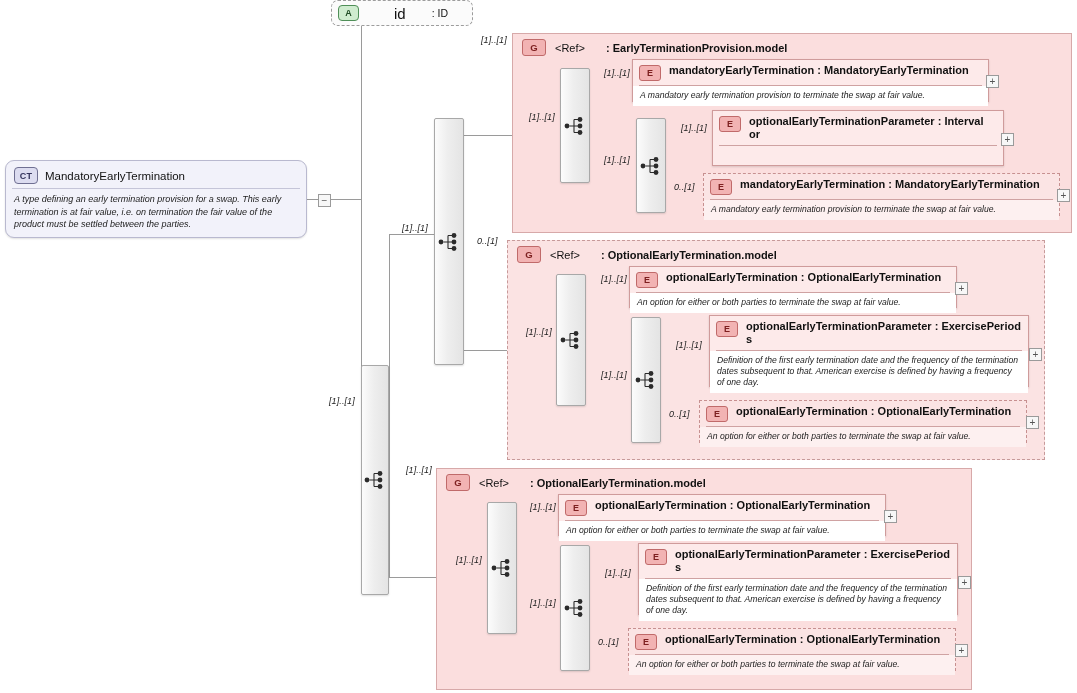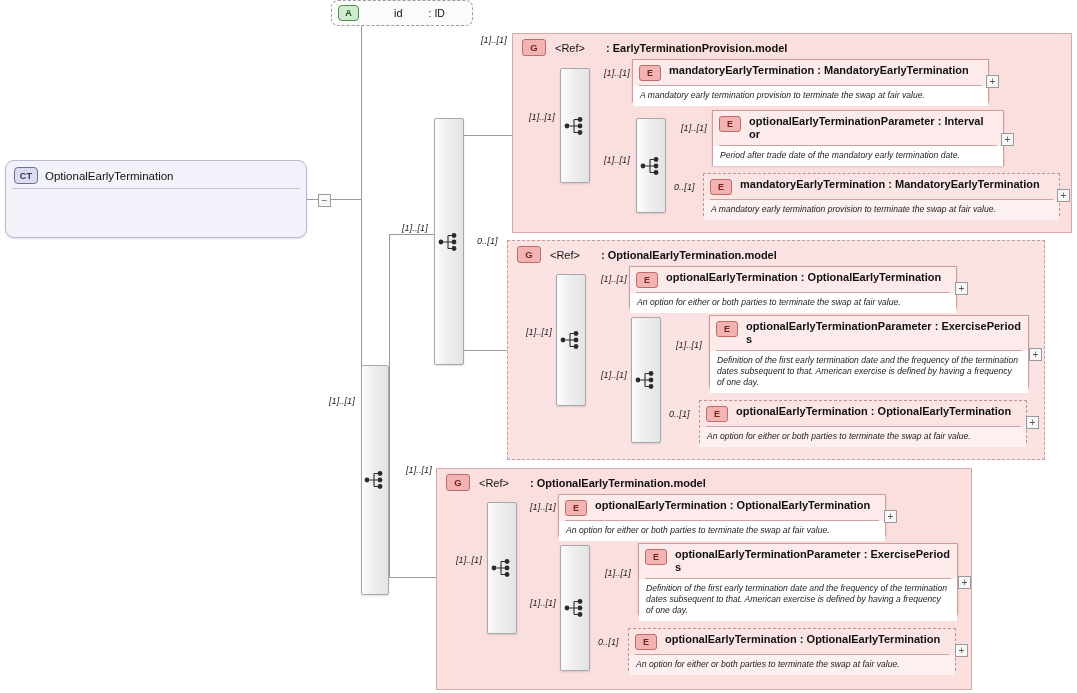--- a/index.html
+++ b/index.html
@@ -39,21 +39,21 @@
   
   .attr-box{
     border:1px dashed #9c9c9c;border-radius:7px;background:#fbfbfb;
     display:flex;align-items:center;padding:3px 6px;
   }
   .attr-tag{
     width:19px;height:14px;border:1px solid #4f8f58;border-radius:4px;
     background:#cfeccf;color:#1d4a22;font-size:9px;font-weight:bold;
     display:flex;align-items:center;justify-content:center;margin-right:7px;
   }
-  .attr-name{font-size:11px;color:#111;padding-left:28px;}
+  .attr-name{font-size:15px;color:#111;padding-left:28px;}
   .attr-type{font-size:10.5px;color:#111;margin-left:26px;}
 
   
   .grp{
     background:#fbdede;border:1px solid #d7a9a9;
   }
   .grp.dashed{border:1px dashed #c79a9a;background:#fbe3e3;}
   .grp-head{display:flex;align-items:center;gap:9px;padding:5px 0 0 9px;}
   .grp-tag{
     width:22px;height:15px;border:1px solid #c06a6a;border-radius:3px;
@@ -150,23 +150,24 @@
 
   <div class="abs attr-box" style="left:331px;top:0px;width:142px;height:26px;">
     <span class="attr-tag">A</span>
     <span class="attr-name">id</span>
     <span class="attr-type">: ID</span>
   </div>
 
   <div class="abs ct-box" style="left:5px;top:160px;width:302px;height:78px;">
     <div class="ct-head">
       <span class="ct-tag">CT</span>
-      <span class="ct-title">OptionalEarlyTermination</span>
+      <span class="ct-title">MandatoryEarlyTermination</span>
     </div>
     <div class="ct-sep"></div>
+    <div class="ct-desc">A type defining an early termination provision for a swap. This early termination is at fair value, i.e. on termination the fair value of the product must be settled between the parties.</div>
   </div>
   <div class="minus" style="left:318px;top:194px;">−</div>
 
   <div class="comp" style="left:361px;top:365px;width:28px;height:230px;">
     <svg width="22" height="20" viewBox="0 0 22 20">
       <circle cx="3" cy="10" r="2.4" fill="#2b2b2b"></circle>
       <path d="M5.4 10 H10 M10 3.5 V16.5 M10 3.5 H14 M10 10 H14 M10 16.5 H14" stroke="#2b2b2b" stroke-width="1.1" fill="none"></path>
       <circle cx="16" cy="3.5" r="2.4" fill="#2b2b2b"></circle>
       <circle cx="16" cy="10" r="2.4" fill="#2b2b2b"></circle>
       <circle cx="16" cy="16.5" r="2.4" fill="#2b2b2b"></circle>
@@ -226,21 +227,20 @@
     </svg>
   </div>
   <div class="card" style="left:604px;top:155px;">[1]..[1]</div>
 
   <div class="abs el" style="left:712px;top:110px;width:292px;height:56px;">
     <div class="el-head">
       <span class="el-tag">E</span>
       <span class="el-title">optionalEarlyTerminationParameter : Interval or</span>
     </div>
     <div class="el-sep"></div>
-    <div class="el-desc">Period after trade date of the mandatory early termination date.</div>
   </div>
   <div class="plus" style="left:1001px;top:133px;">+</div>
   <div class="card" style="left:681px;top:123px;">[1]..[1]</div>
 
   <div class="abs el dashed" style="left:703px;top:173px;width:357px;height:43px;">
     <div class="el-head">
       <span class="el-tag">E</span>
       <span class="el-title">mandatoryEarlyTermination : MandatoryEarlyTermination</span>
     </div>
     <div class="el-sep"></div>

